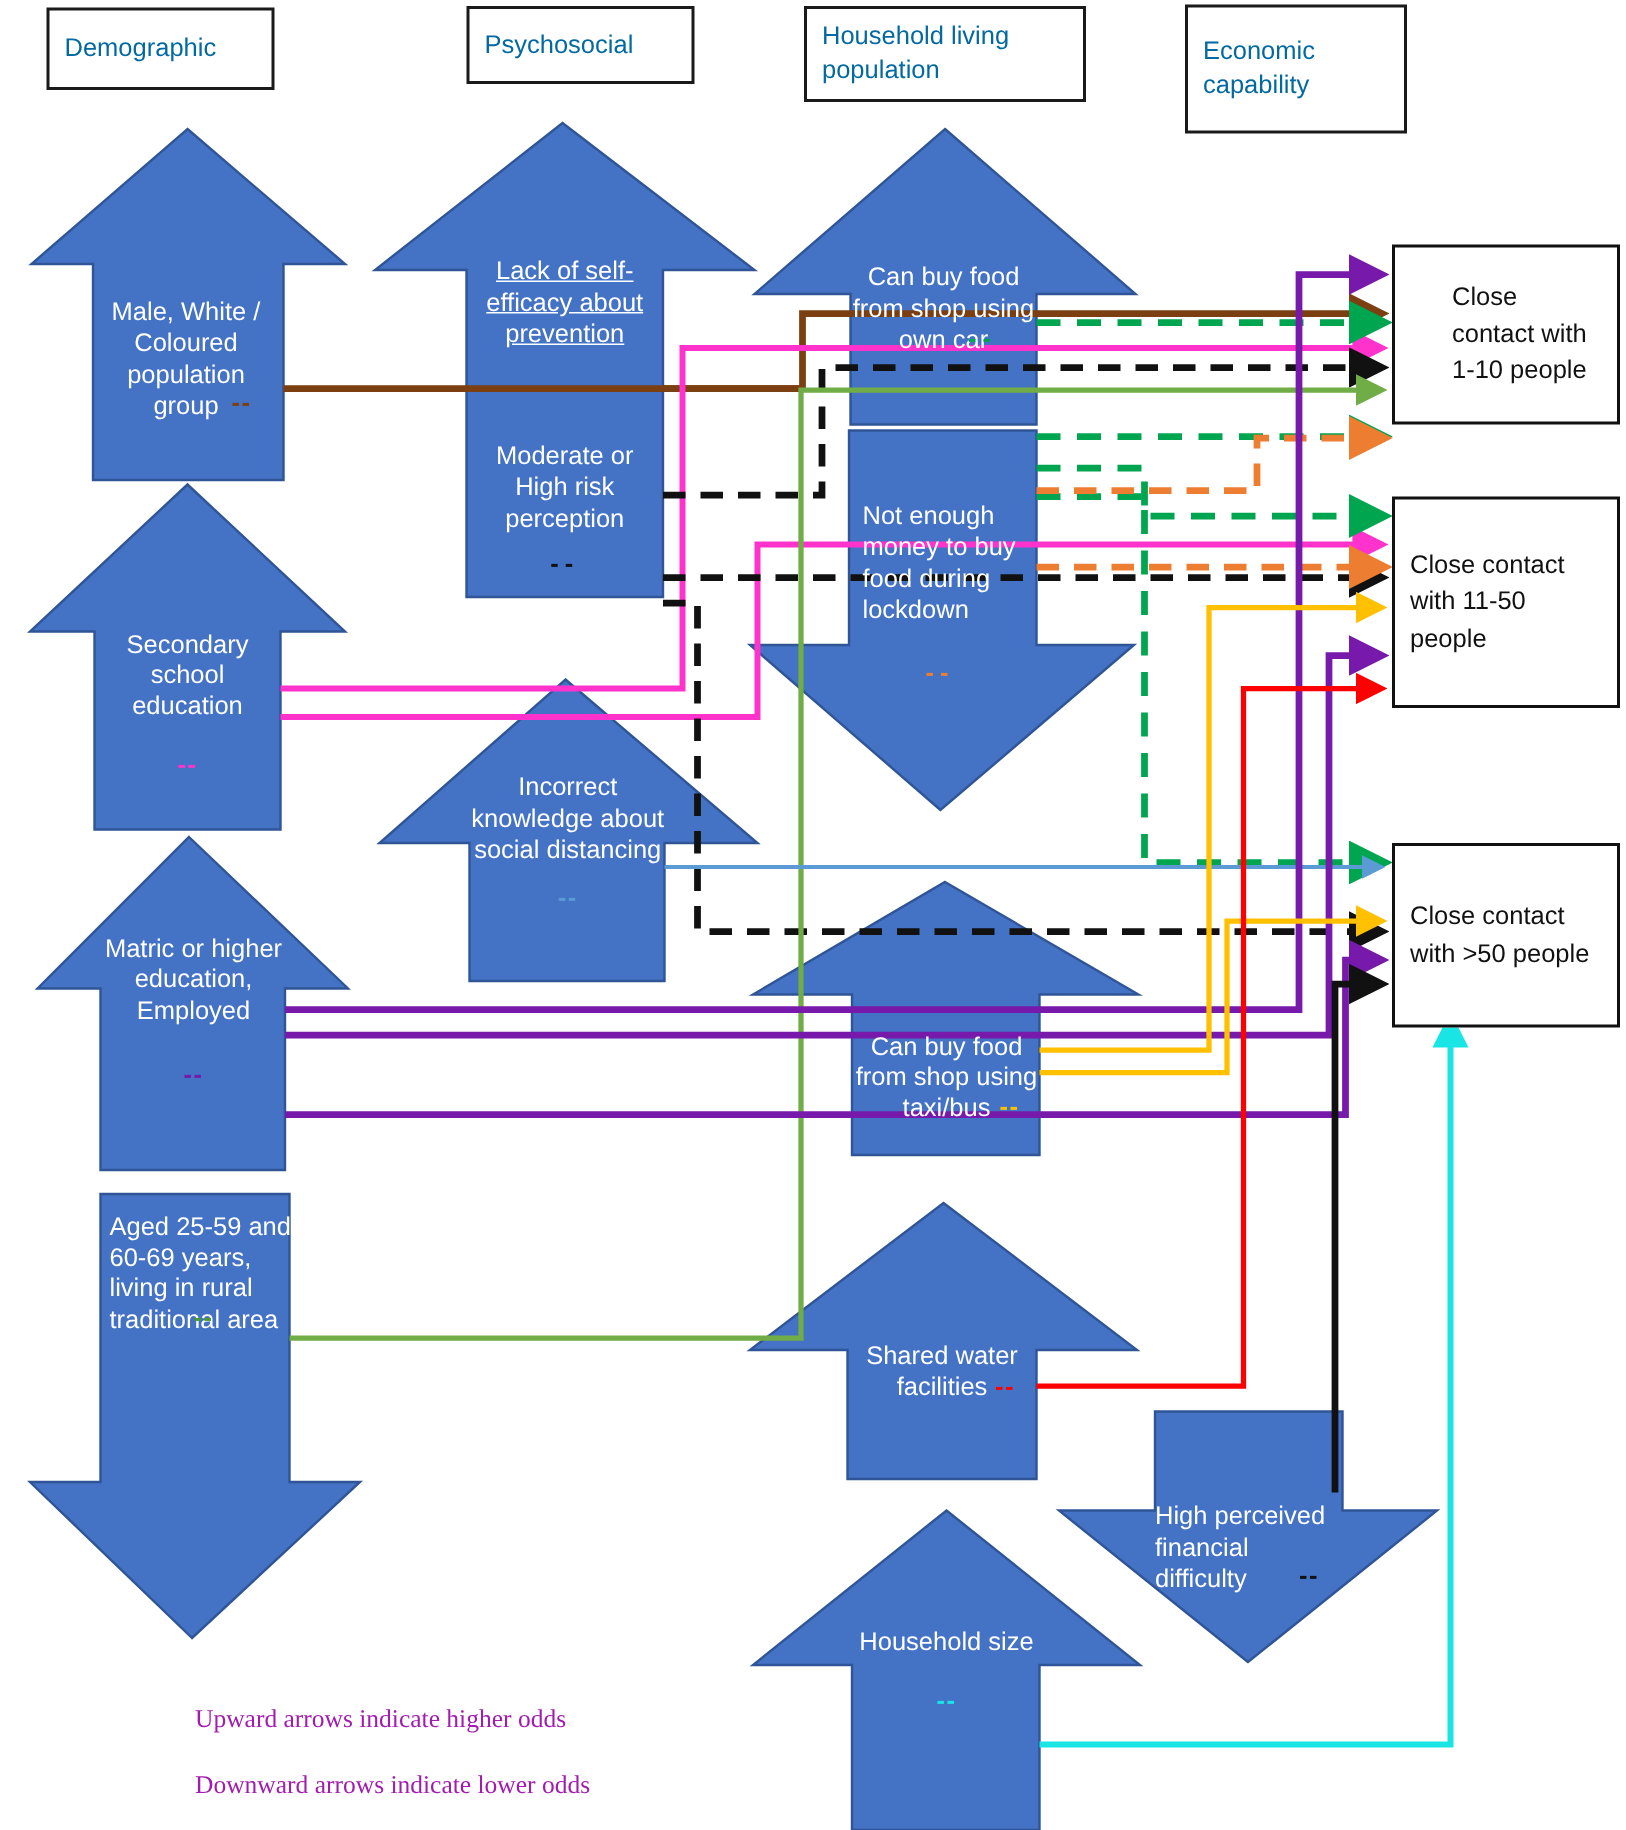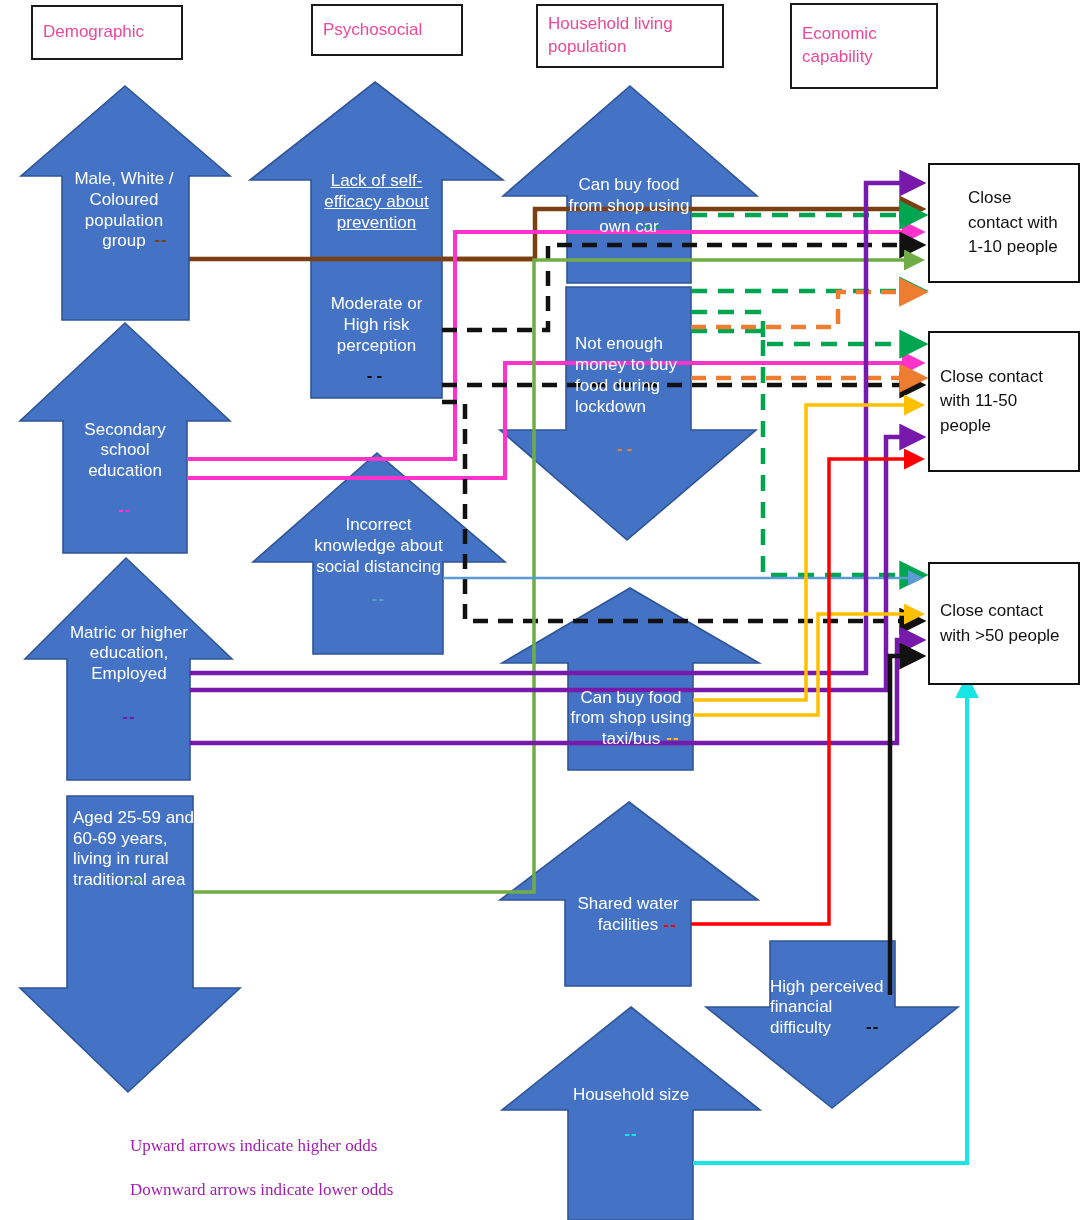--- a/index.html
+++ b/index.html
@@ -1,21 +1,21 @@
 <!DOCTYPE html>
 <html><head>
 <meta charset="utf-8">
 <style>
   html,body{margin:0;padding:0;background:#ffffff;}
   body{width:1084px;height:1220px;font-family:"Liberation Sans",sans-serif;}
   #stage{position:relative;width:1084px;height:1220px;overflow:hidden;background:#fff;}
   #svglayer{position:absolute;left:0;top:0;width:1084px;height:1220px;}
   .cat-box{position:absolute;border:2px solid #1a1a1a;background:#fff;
            display:flex;align-items:center;padding:6px 10px;box-sizing:border-box;
-           font-size:17px;color:#ec4899;line-height:1.35;}
+           font-size:17px;color:#0369a1;line-height:1.35;}
   .out-box{position:absolute;border:2px solid #111;background:#fff;
            display:flex;align-items:center;padding:8px 10px;box-sizing:border-box;
            font-size:17px;color:#111;line-height:1.45;}
   .arrow-label{position:absolute;color:#ffffff;text-align:center;
                font-size:17px;line-height:1.22;pointer-events:none;
                display:flex;align-items:center;justify-content:center;
                flex-direction:column;box-sizing:border-box;}
   .legend{position:absolute;font-family:"Liberation Serif",serif;font-size:17px;color:#a21caf;}
   .dashmark{display:inline-block;font-weight:bold;letter-spacing:1px;}
 </style>
@@ -134,21 +134,21 @@
   <div class="cat-box" style="left:311px;top:4px;width:152px;height:52px;">
     <span>Psychosocial</span>
   </div>
   <div class="cat-box" style="left:536px;top:4px;width:188px;height:64px;">
     <span>Household living population</span>
   </div>
   <div class="cat-box" style="left:790px;top:3px;width:148px;height:86px;">
     <span>Economic capability</span>
   </div>
 
-  <div class="arrow-label" style="left:62px;top:140px;width:124px;height:140px;">
+  <div class="arrow-label" style="left:62px;top:140px;width:124px;height:140px;justify-content:flex-end;">
     <span>Male, White / Coloured population group</span>
     <span class="dashmark" style="color:#7b3f12;margin-top:-22px;margin-left:74px;">--</span>
   </div>
 
   <div class="arrow-label" style="left:63px;top:420px;width:124px;height:100px;">
     <span>Secondary school education</span>
     <span class="dashmark" style="color:#ff33cc;margin-top:18px;">--</span>
   </div>
 
   <div class="arrow-label" style="left:67px;top:610px;width:124px;height:130px;">
@@ -192,21 +192,21 @@
   <div class="arrow-label" style="left:565px;top:880px;width:126px;height:70px;">
     <span>Shared water facilities</span>
     <span class="dashmark" style="color:#ff0000;margin-top:-21px;margin-left:84px;">--</span>
   </div>
 
   <div class="arrow-label" style="left:568px;top:1085px;width:126px;height:60px;">
     <span>Household size</span>
     <span class="dashmark" style="color:#19e5e5;margin-top:18px;">--</span>
   </div>
 
-  <div class="arrow-label" style="left:770px;top:952px;width:126px;height:110px;align-items:flex-start;justify-content:center;">
+  <div class="arrow-label" style="left:770px;top:952px;width:126px;height:110px;align-items:flex-start;justify-content:flex-end;">
     <span style="text-align:left;">High perceived financial difficulty</span>
     <span class="dashmark" style="color:#111;margin-top:-22px;margin-left:96px;">--</span>
   </div>
 
   <div class="out-box" style="left:928px;top:163px;width:152px;height:120px;padding-left:38px;">
     <span>Close contact with 1-10 people</span>
   </div>
   <div class="out-box" style="left:928px;top:331px;width:152px;height:141px;">
     <span>Close contact with 11-50 people</span>
   </div>

